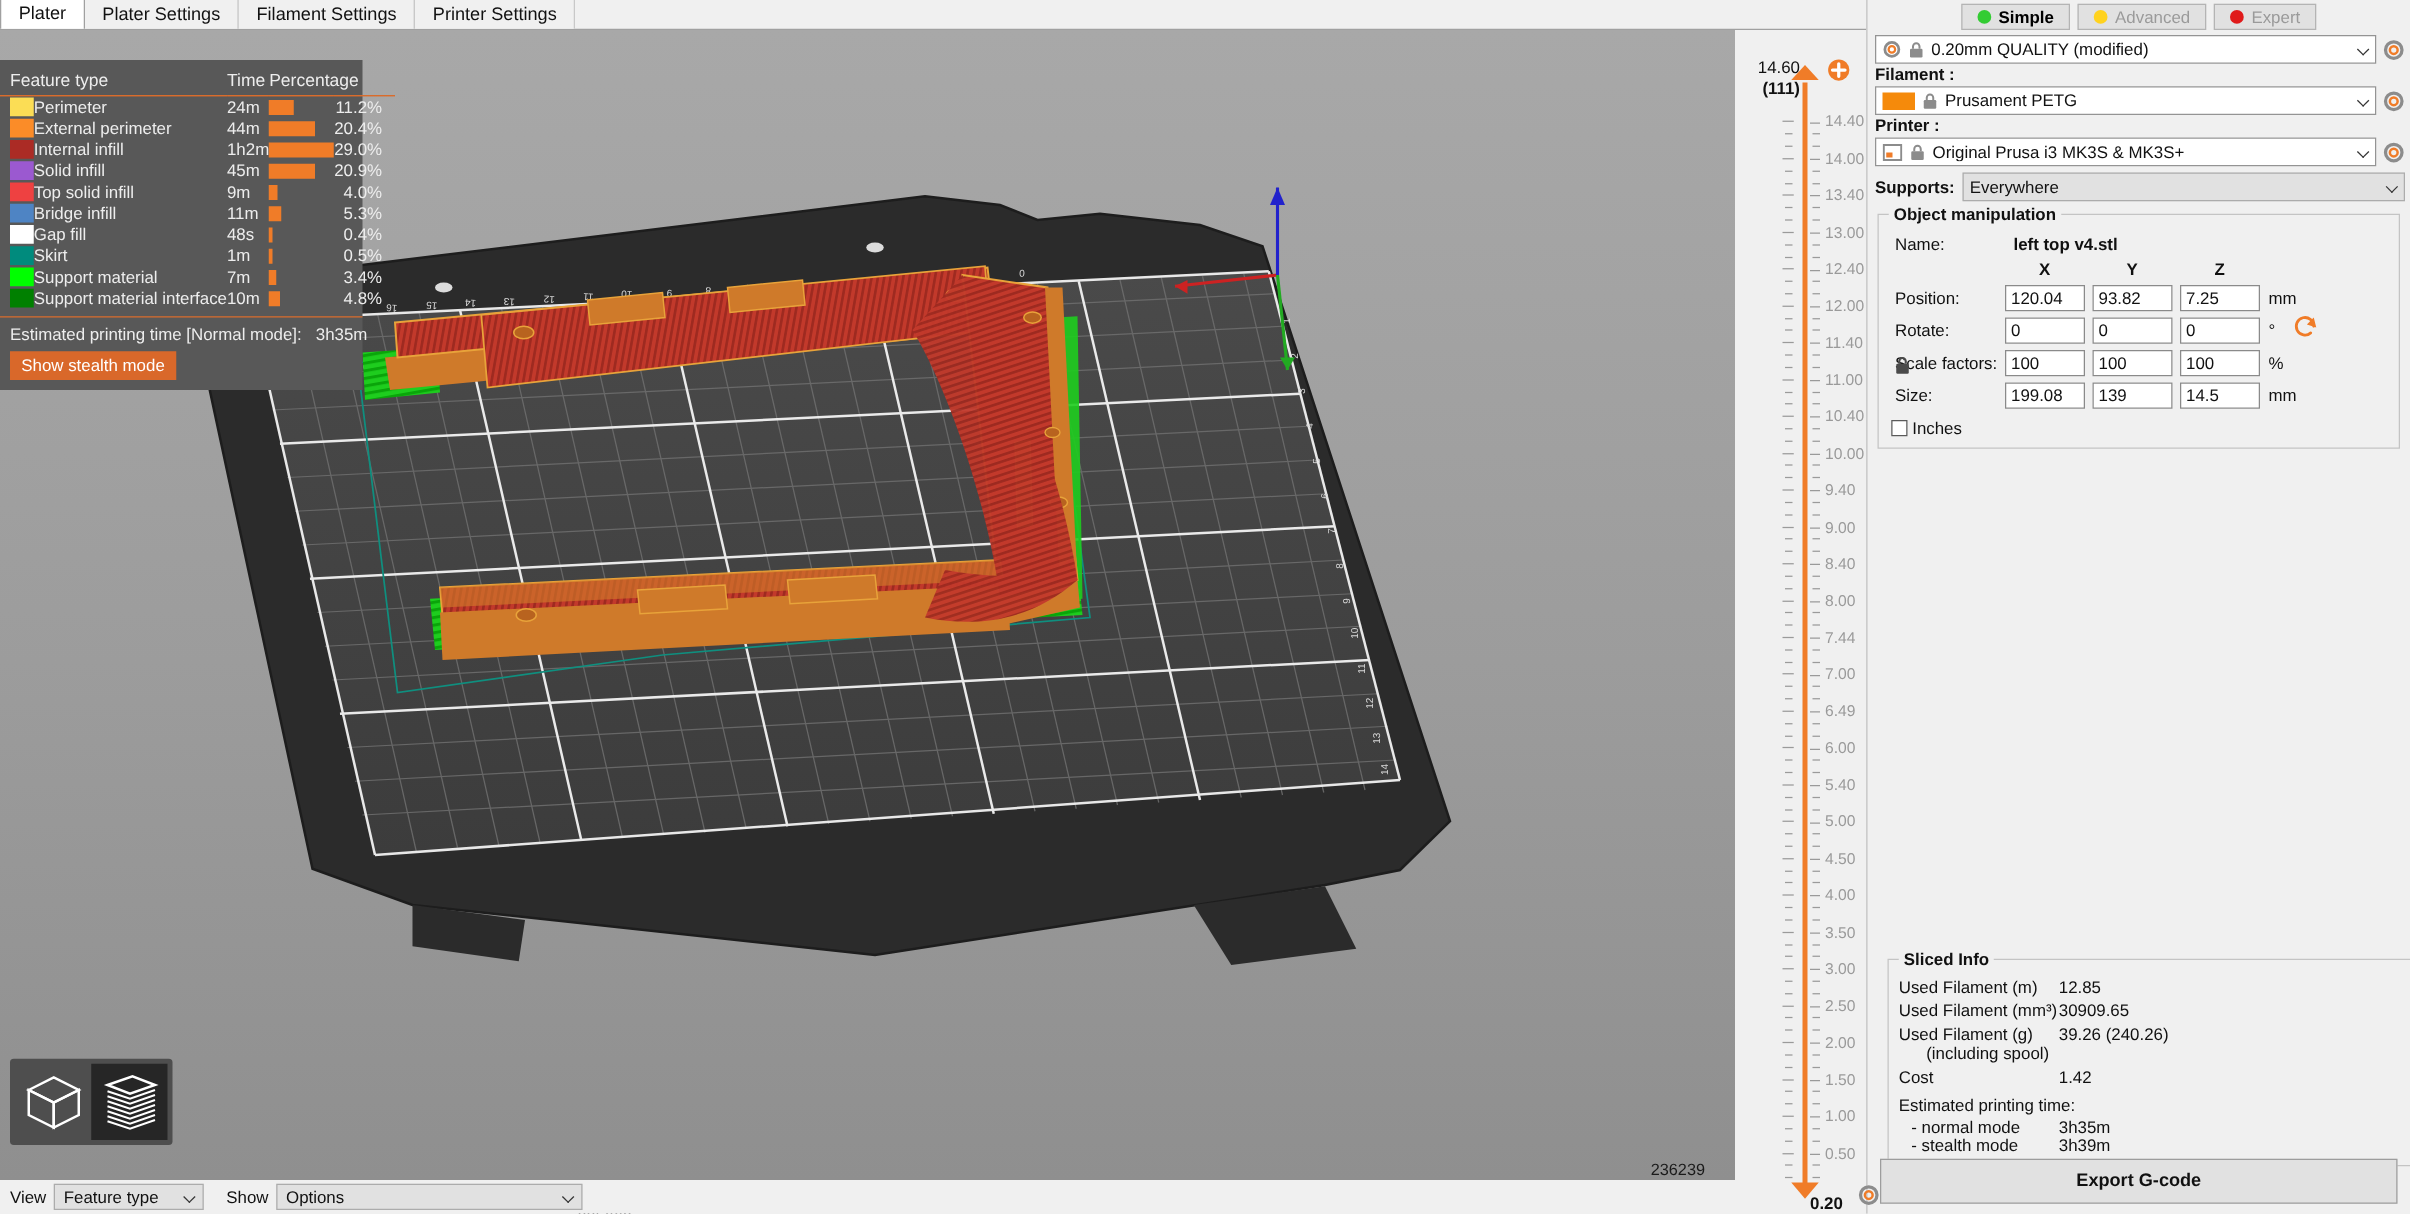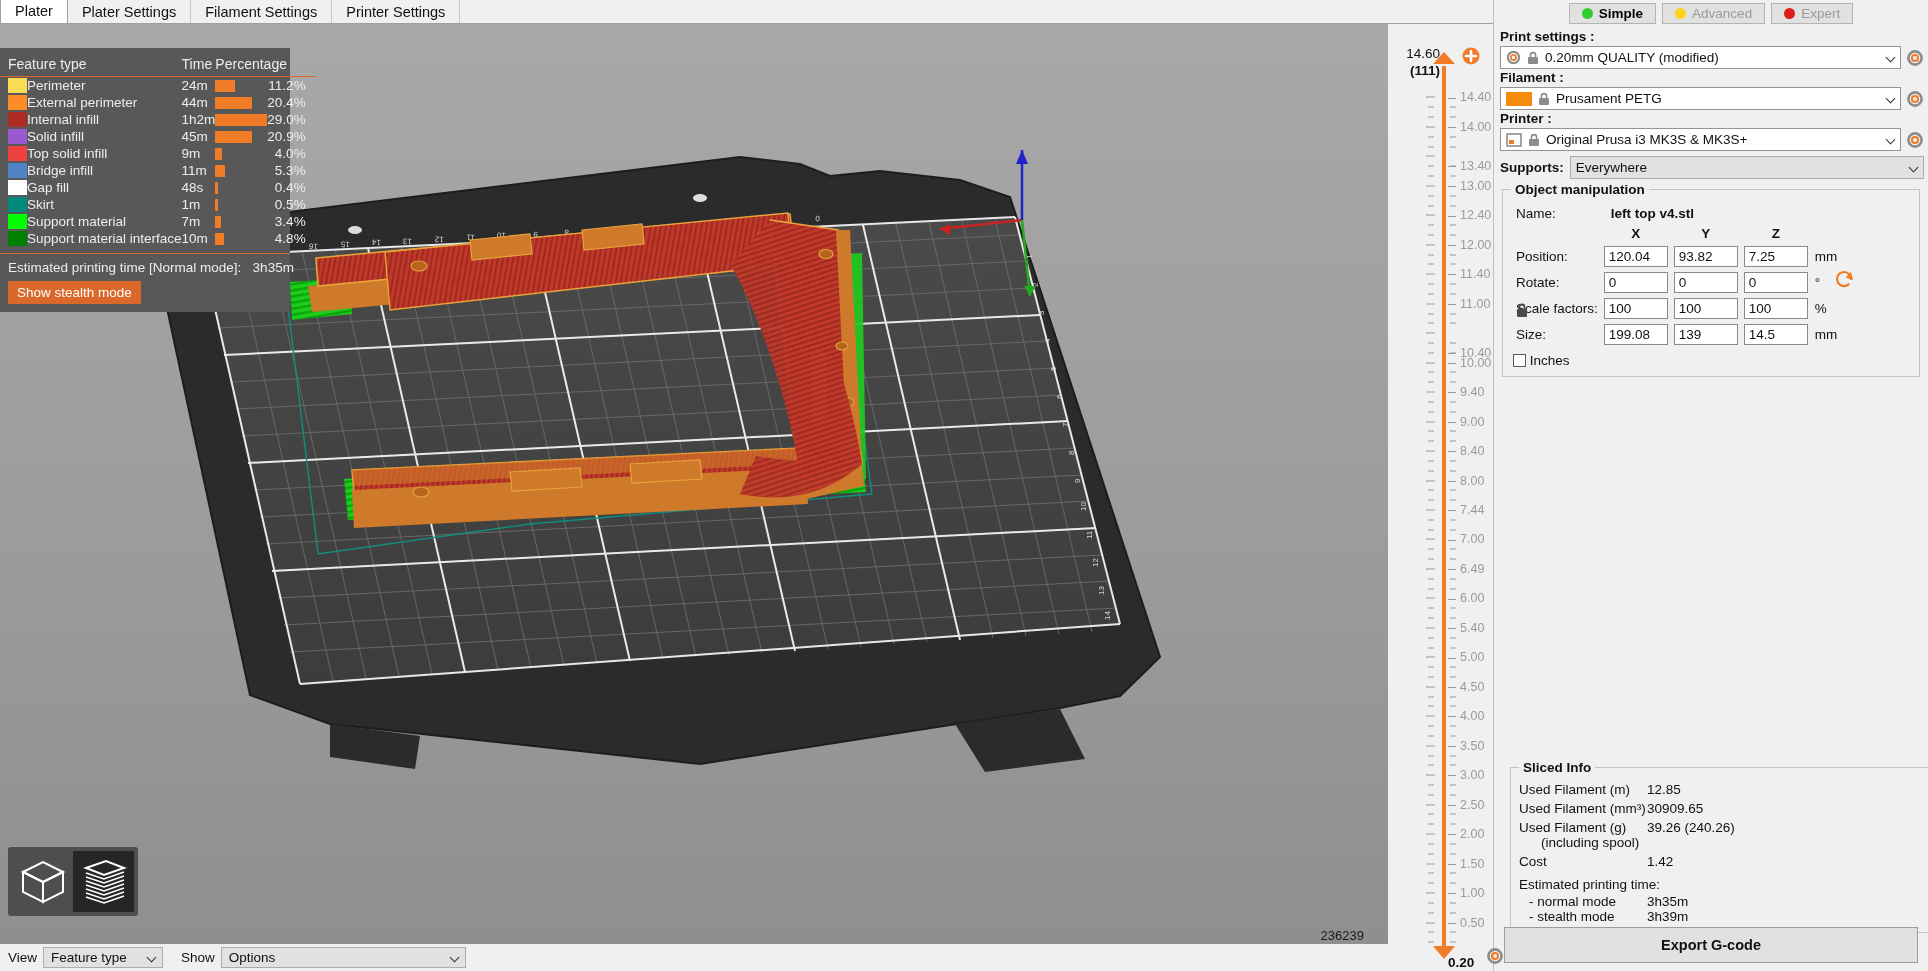--- a/index.html
+++ b/index.html
@@ -587,21 +587,21 @@
         <div class="ltick minor" style="top: 83.2889px;"></div>
         <div class="ltick minor" style="left: 58px; top: 83.2889px;"></div>
         <div class="ltick minor" style="top: 93.1111px;"></div>
         <div class="ltick minor" style="left: 58px; top: 93.1111px;"></div>
         <div class="vtick" style="top: 102.933px;"><span class="dash"></span>14.00</div>
         <div class="ltick" style="top: 102.933px;"></div>
         <div class="ltick minor" style="top: 112.756px;"></div>
         <div class="ltick minor" style="left: 58px; top: 112.756px;"></div>
         <div class="ltick minor" style="top: 122.578px;"></div>
         <div class="ltick minor" style="left: 58px; top: 122.578px;"></div>
-        <div class="vtick" style="top: 142px;"><span class="dash"></span>13.40</div>
+        <div class="vtick" style="top: 132px;"><span class="dash"></span>13.40</div>
         <div class="ltick" style="top: 132.4px;"></div>
         <div class="ltick minor" style="top: 142.222px;"></div>
         <div class="ltick minor" style="left: 58px; top: 142.222px;"></div>
         <div class="ltick minor" style="top: 152.044px;"></div>
         <div class="ltick minor" style="left: 58px; top: 152.044px;"></div>
         <div class="vtick" style="top: 161.867px;"><span class="dash"></span>13.00</div>
         <div class="ltick" style="top: 161.867px;"></div>
         <div class="ltick minor" style="top: 171.689px;"></div>
         <div class="ltick minor" style="left: 58px; top: 171.689px;"></div>
         <div class="ltick minor" style="top: 181.511px;"></div>
@@ -623,21 +623,21 @@
         <div class="ltick minor" style="top: 260.089px;"></div>
         <div class="ltick minor" style="left: 58px; top: 260.089px;"></div>
         <div class="ltick minor" style="top: 269.911px;"></div>
         <div class="ltick minor" style="left: 58px; top: 269.911px;"></div>
         <div class="vtick" style="top: 279.733px;"><span class="dash"></span>11.00</div>
         <div class="ltick" style="top: 279.733px;"></div>
         <div class="ltick minor" style="top: 289.556px;"></div>
         <div class="ltick minor" style="left: 58px; top: 289.556px;"></div>
         <div class="ltick minor" style="top: 299.378px;"></div>
         <div class="ltick minor" style="left: 58px; top: 299.378px;"></div>
-        <div class="vtick" style="top: 309.2px; margin-top: 20px;"><span class="dash"></span>10.40</div>
+        <div class="vtick" style="top: 309.2px;"><span class="dash"></span>10.40</div>
         <div class="ltick" style="top: 309.2px;"></div>
         <div class="ltick minor" style="top: 319.022px;"></div>
         <div class="ltick minor" style="left: 58px; top: 319.022px;"></div>
         <div class="ltick minor" style="top: 328.844px;"></div>
         <div class="ltick minor" style="left: 58px; top: 328.844px;"></div>
         <div class="vtick" style="top: 338.667px;"><span class="dash"></span>10.00</div>
         <div class="ltick" style="top: 338.667px;"></div>
         <div class="ltick minor" style="top: 348.489px;"></div>
         <div class="ltick minor" style="left: 58px; top: 348.489px;"></div>
         <div class="ltick minor" style="top: 358.311px;"></div>
@@ -776,21 +776,20 @@
       <div class="modebtn dim">
         <span class="dot" style="background:#ffd21e"></span>
         <span>Advanced</span>
       </div>
       <div class="modebtn dim">
         <span class="dot" style="background:#e01b1b"></span>
         <span>Expert</span>
       </div>
     </div>
 
-    <div class="fieldlabel">Print settings :</div>
     <div class="comborow">
       <div class="combo">
         <svg width="15" height="15" viewBox="0 0 15 15">
           <circle cx="7.5" cy="7.5" r="5.6" fill="none" stroke="#8c8c8c" stroke-width="2.2"></circle>
           <circle cx="7.5" cy="7.5" r="2.6" fill="none" stroke="#f07c28" stroke-width="1.8"></circle>
         </svg>
         <svg width="12" height="14" viewBox="0 0 12 14">
           <rect x="1" y="6" width="10" height="7" rx="1" fill="#8c8c8c"></rect>
           <path d="M3.4 6 V4.2 a2.6 2.6 0 0 1 5.2 0 V6" fill="none" stroke="#8c8c8c" stroke-width="1.6"></path>
         </svg>

